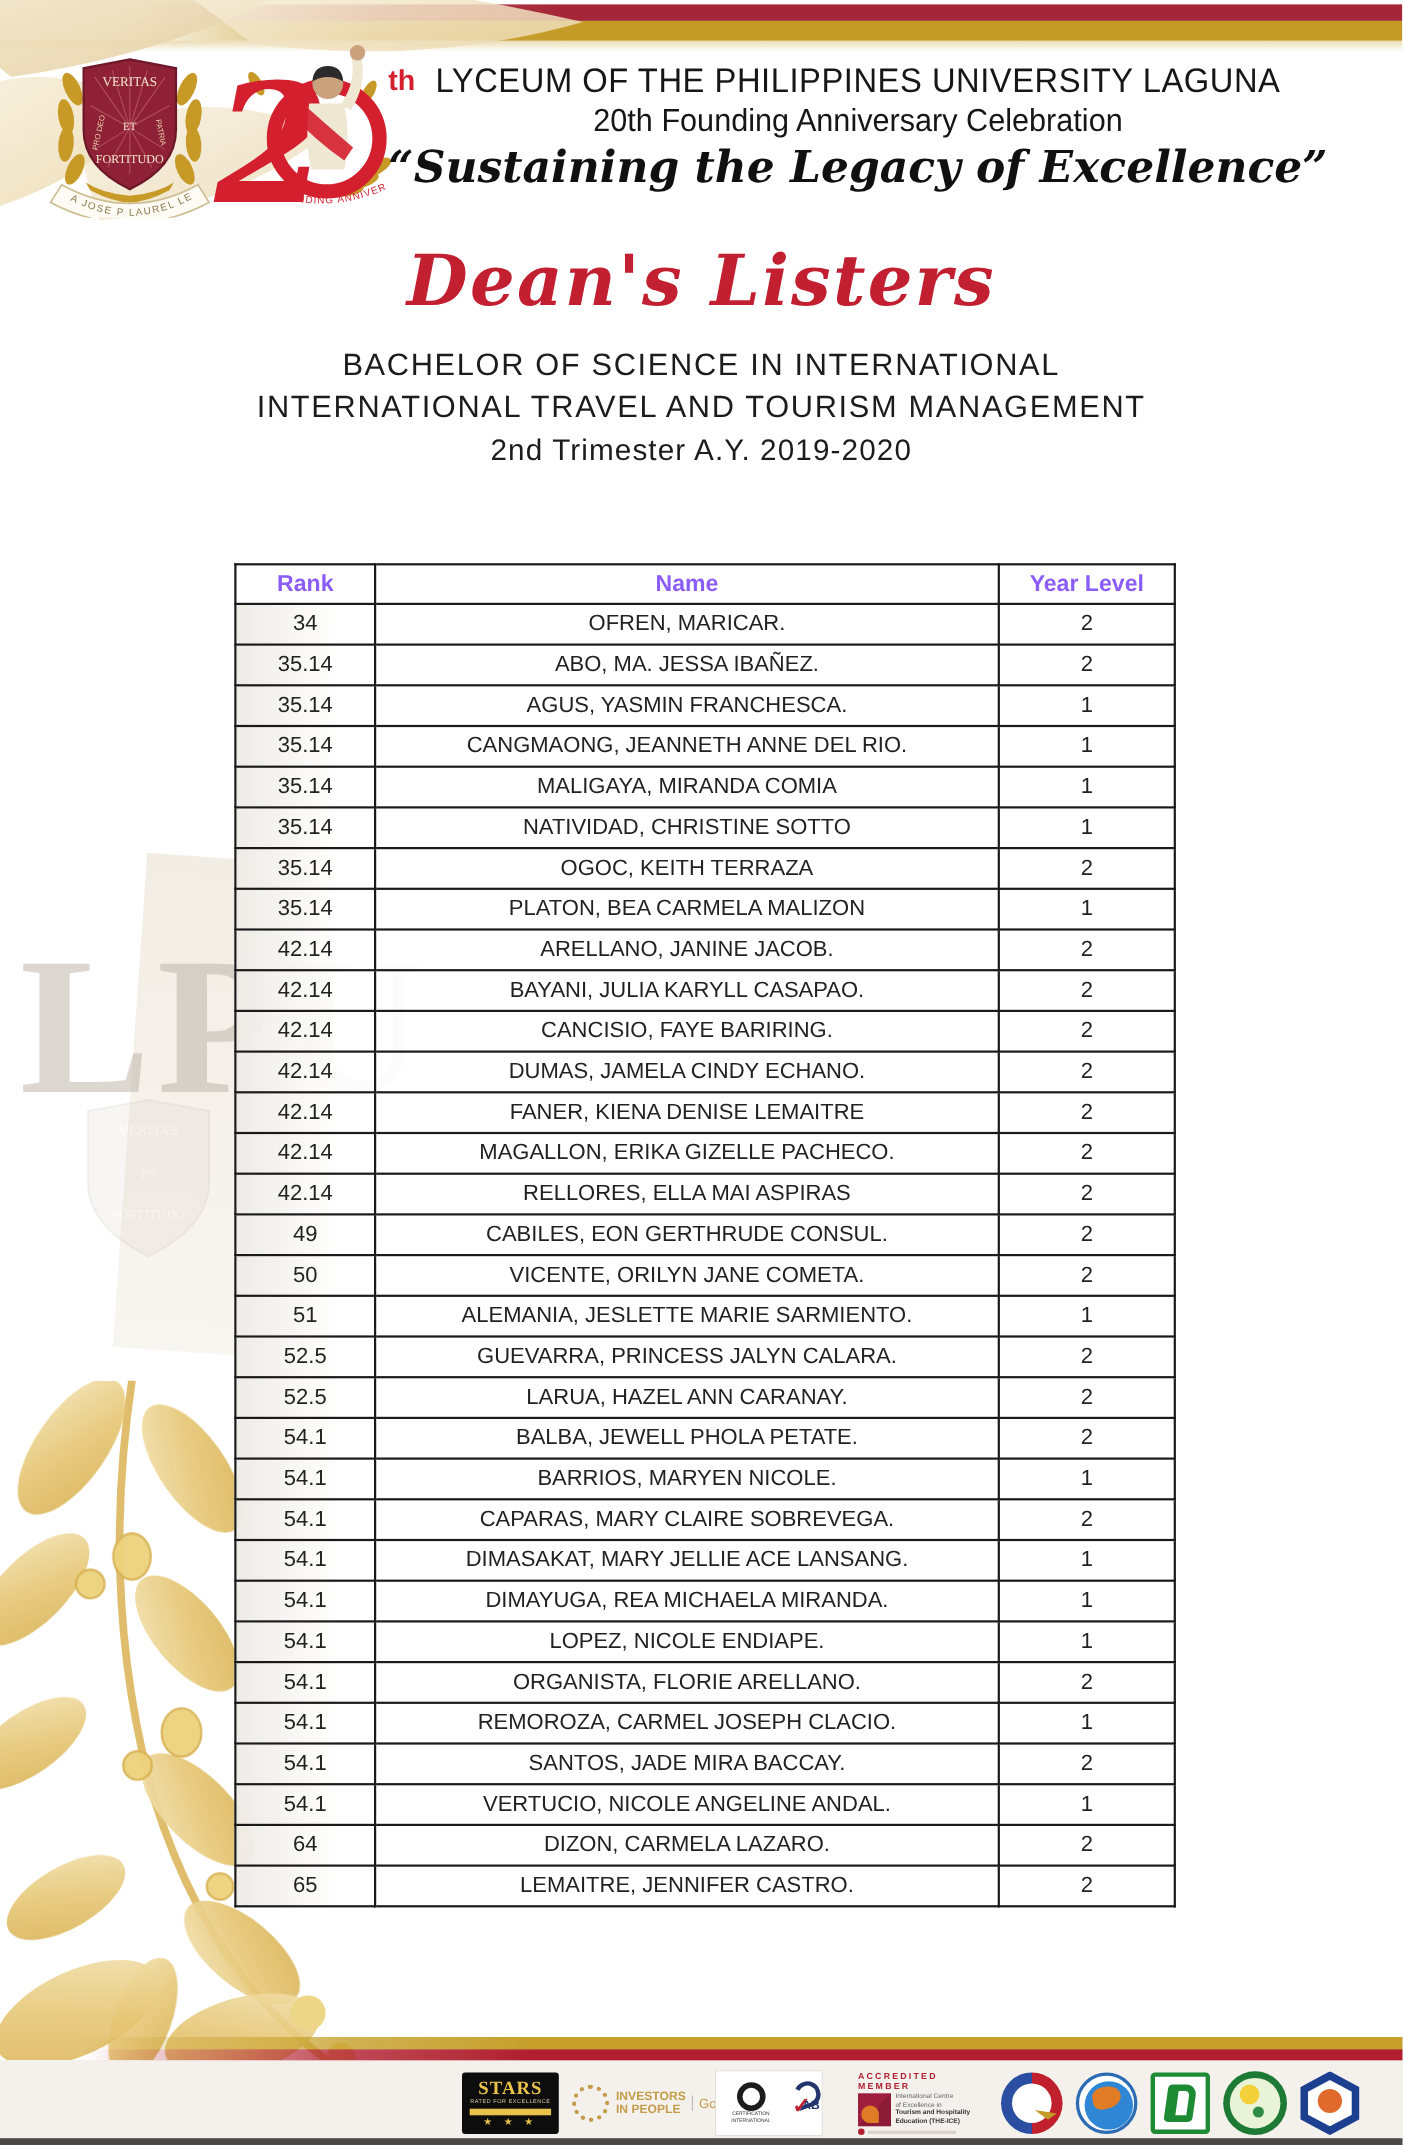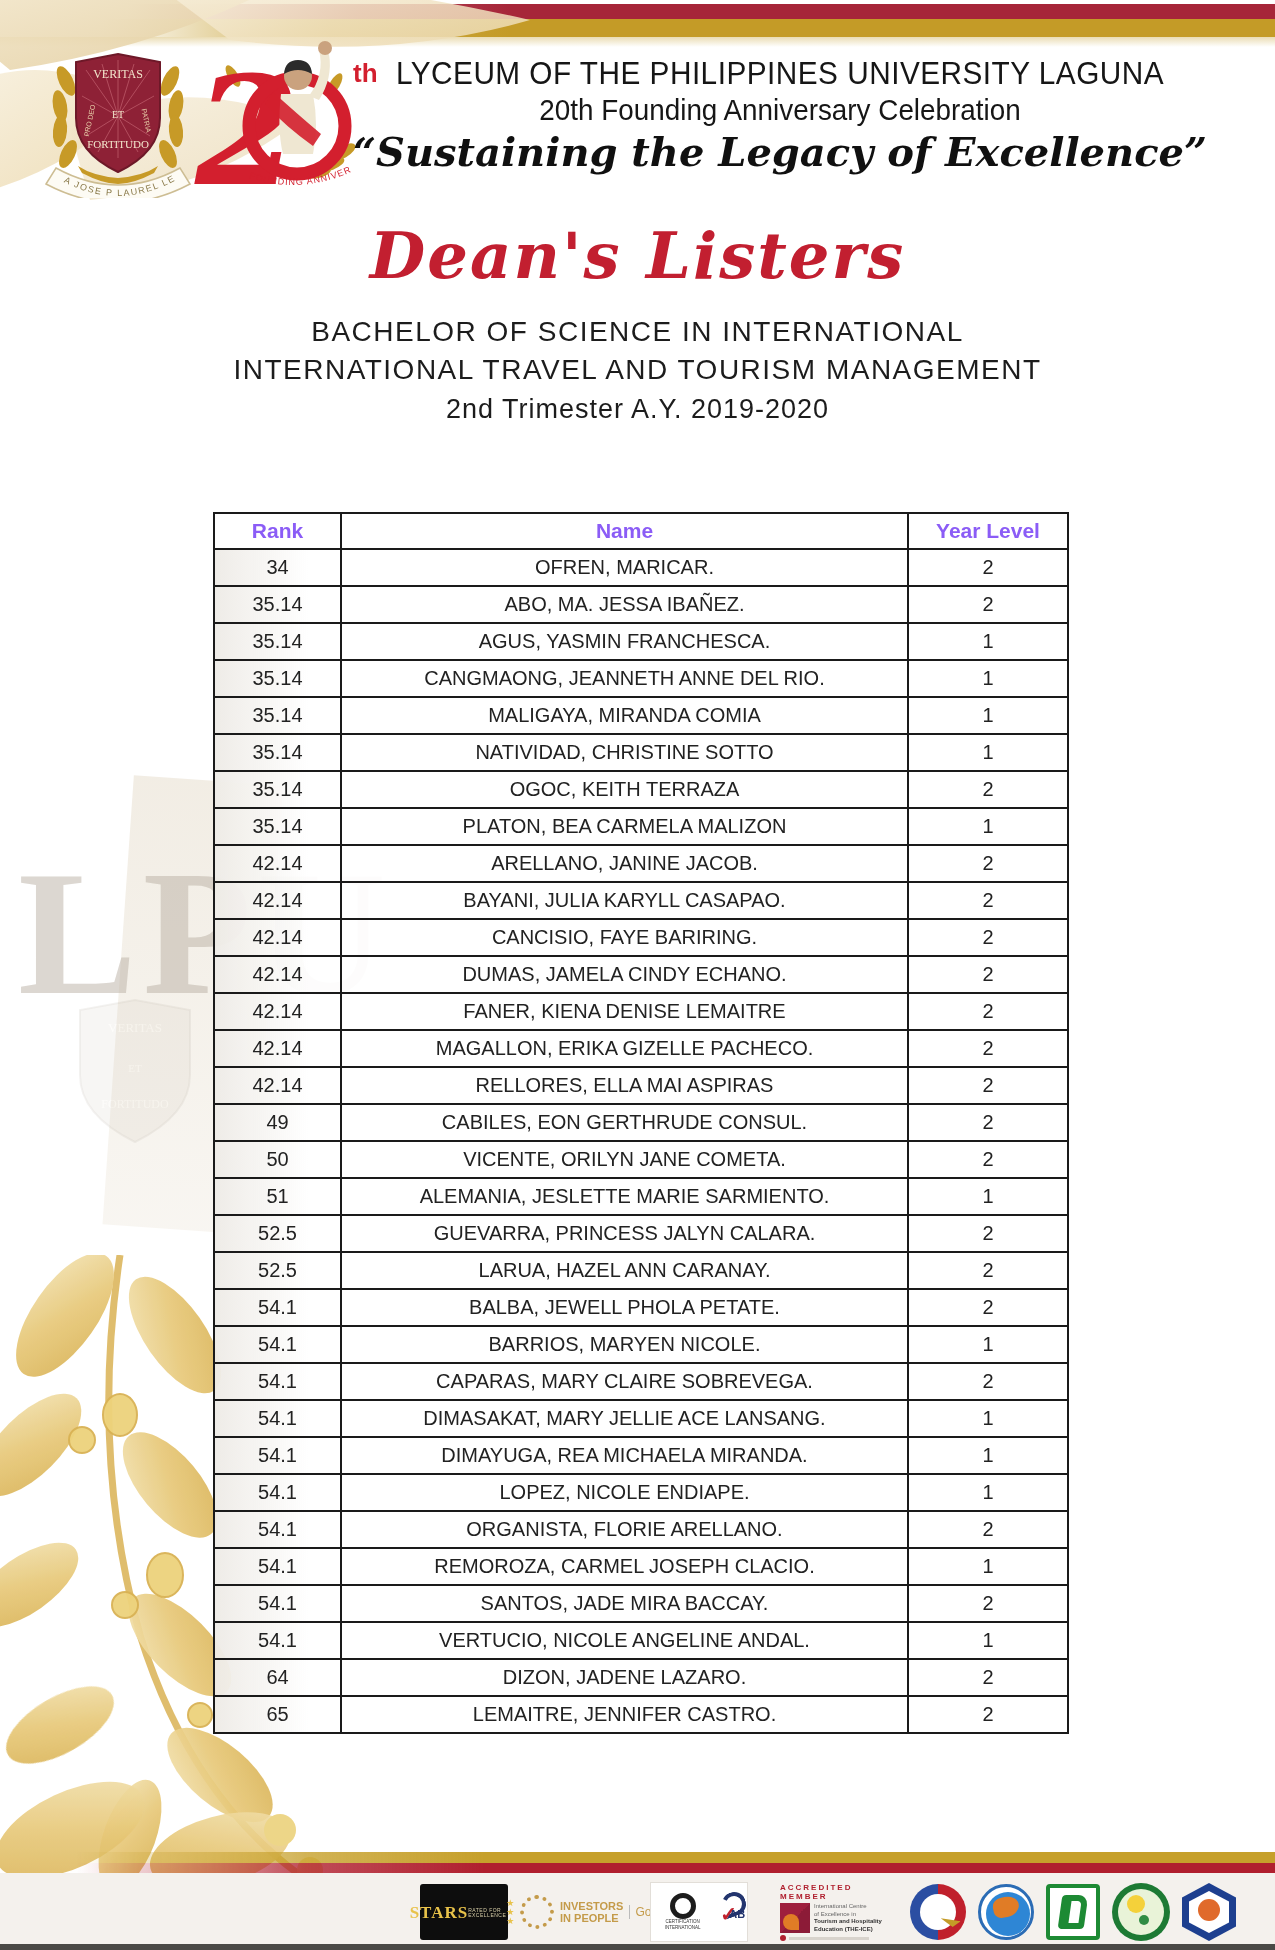--- a/index.html
+++ b/index.html
@@ -61,21 +61,21 @@
   .foot-area{position:absolute;left:0;top:1873px;width:1275px;height:71px;background:#f4f1ed;}
   .foot-gold{position:absolute;left:0;top:1852px;width:1275px;height:11px;
     background:linear-gradient(90deg,rgba(198,160,43,0) 6%,rgba(198,160,43,.8) 24%,#C6A02B 38%);}
   .foot-red{position:absolute;left:0;top:1863px;width:1275px;height:10px;
     background:linear-gradient(90deg,rgba(176,31,46,0) 6%,rgba(176,31,46,.8) 24%,#B01F2E 38%);}
   .foot-bar{position:absolute;left:0;top:1944px;width:1275px;height:6px;background:#4a4946;}
 
   .logos{position:absolute;left:420px;top:1882px;height:60px;display:flex;align-items:center;gap:12px;}
 
   .logo-stars{width:88px;height:56px;background:#0d0d0d;border-radius:3px;color:#E8C24A;
-    display:flex;flex-direction:row;align-items:center;justify-content:center;line-height:1;}
+    display:flex;flex-direction:column;align-items:center;justify-content:center;line-height:1;}
   .logo-stars .t{font-size:17px;font-weight:bold;letter-spacing:1px;font-family:"Liberation Serif",serif;}
   .logo-stars .s{font-size:5px;color:#d8cfa8;margin-top:2px;letter-spacing:.5px;}
   .logo-stars .band{width:74px;height:6px;background:#E8C24A;margin:3px 0 2px;}
   .logo-stars .stars{font-size:9px;color:#E8C24A;letter-spacing:4px;}
 
   .logo-iip{display:flex;align-items:center;gap:6px;width:118px;}
   .iip-ring{width:34px;height:34px;border-radius:50%;border:4px dotted #C49B4A;box-sizing:border-box;flex:0 0 auto;}
   .iip-txt{color:#C49B4A;font-size:11px;font-weight:bold;line-height:1.1;}
   .iip-gold{color:#C49B4A;font-size:12px;border-left:1px solid #bbb;padding-left:5px;}
 
@@ -418,21 +418,21 @@
           <td>SANTOS, JADE MIRA BACCAY.</td>
           <td>2</td>
         </tr>
         <tr>
           <td>54.1</td>
           <td>VERTUCIO, NICOLE ANGELINE ANDAL.</td>
           <td>1</td>
         </tr>
         <tr>
           <td>64</td>
-          <td>DIZON, JADENE LAZARO.</td>
+          <td>DIZON, CARMELA LAZARO.</td>
           <td>2</td>
         </tr>
         <tr>
           <td>65</td>
           <td>LEMAITRE, JENNIFER CASTRO.</td>
           <td>2</td>
         </tr>
       </tbody>
   </table>
 

